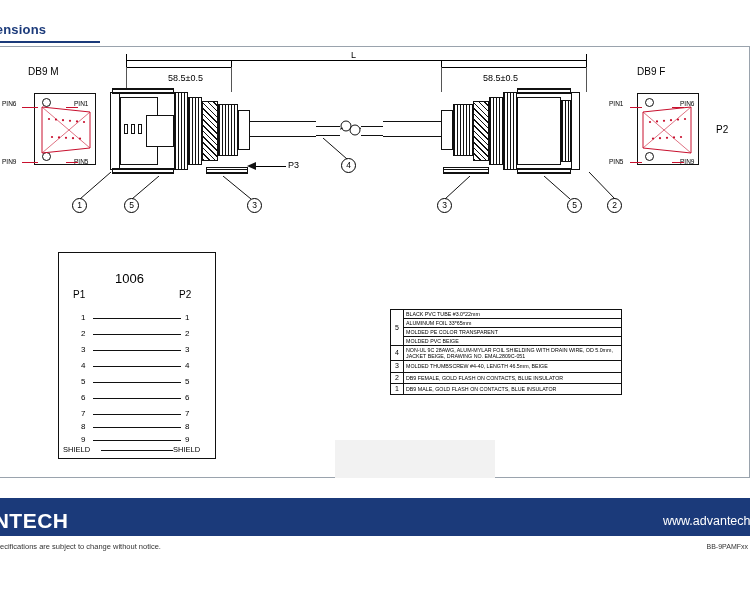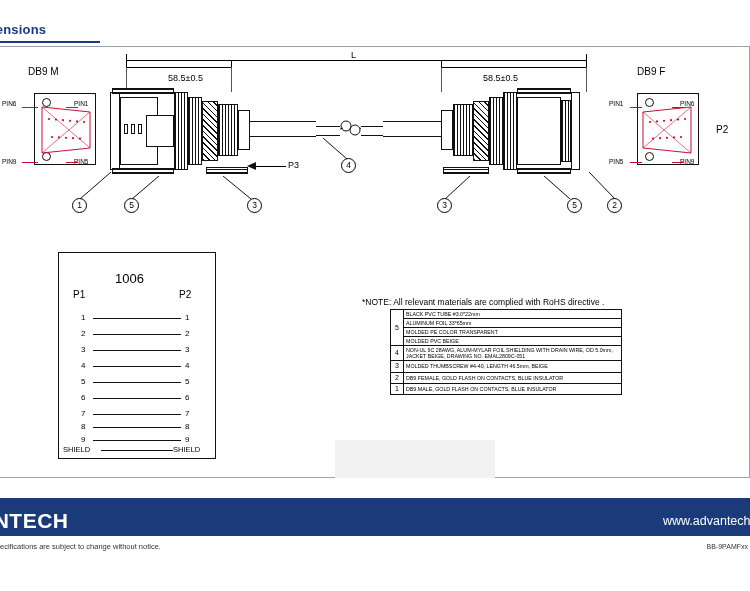--- a/index.html
+++ b/index.html
@@ -432,21 +432,20 @@
 
     <div class="pinout-title" style="left:22px; top:182px; font-size:8px;">9</div>
     <div class="pin-line" style="left:34px; top:187px; width:88px;"></div>
     <div class="pinout-title" style="left:126px; top:182px; font-size:8px;">9</div>
 
     <div class="pinout-title" style="left:4px; top:192px; font-size:7.5px;">SHIELD</div>
     <div class="pin-line" style="left:42px; top:197px; width:72px;"></div>
     <div class="pinout-title" style="left:114px; top:192px; font-size:7.5px;">SHIELD</div>
   </div>
 
-  <div class="note">*NOTE: All relevant materials are complied with RoHS directive .</div>
 
   <table class="bom">
     <tbody>
         <tr>
       <td class="idx" rowspan="4">5</td>
       <td>BLACK PVC TUBE #3.0*22mm</td>
     </tr>
     <tr>
       <td>ALUMINUM FOIL 33*65mm</td>
     </tr>

